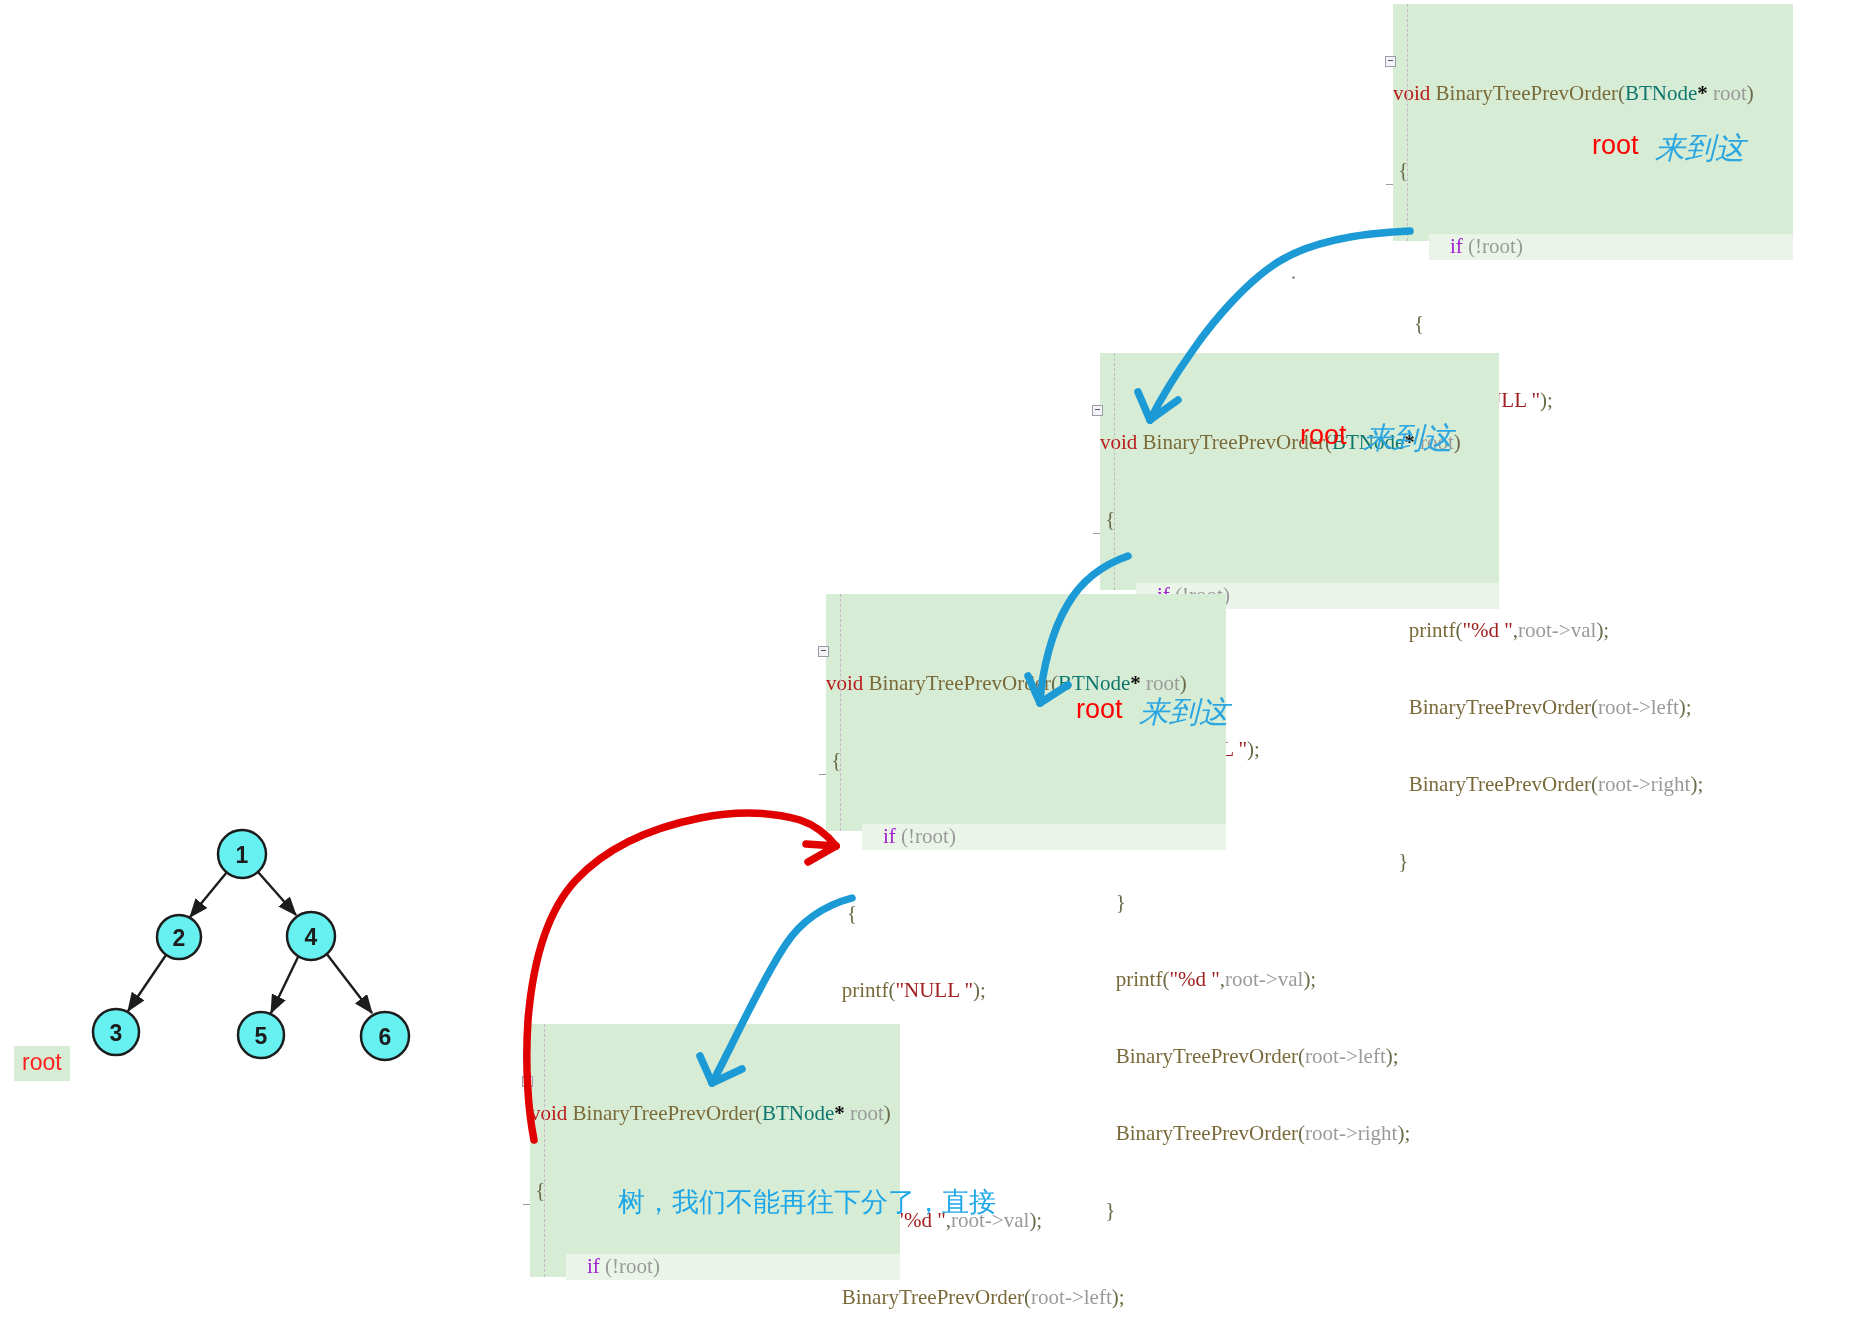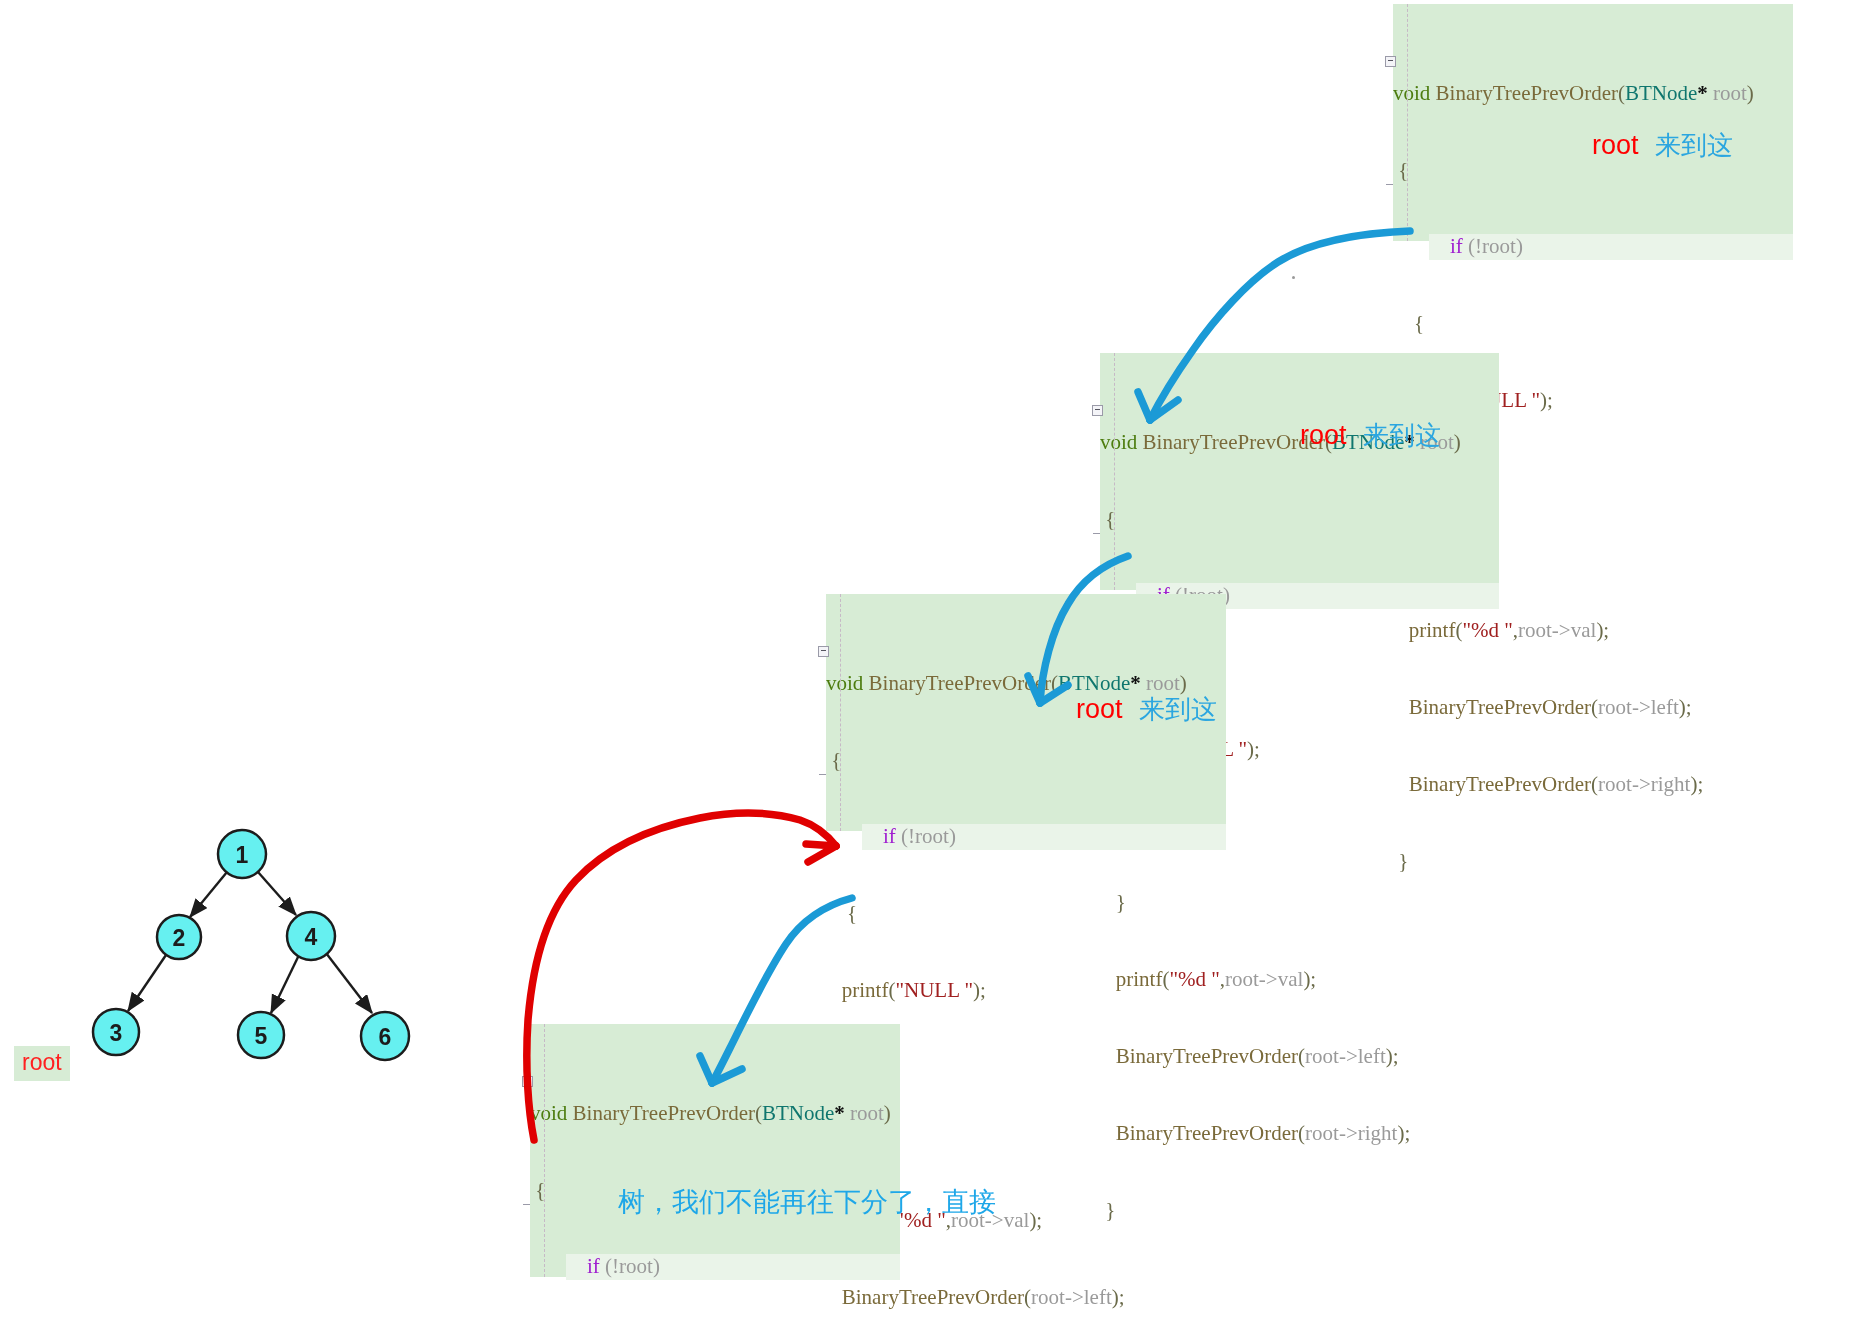--- a/index.html
+++ b/index.html
@@ -13,21 +13,21 @@
     background:#d7ecd5;
     font-family:"Liberation Serif",serif;
     font-size:21px;
     line-height:25.6px;
     white-space:pre;
     color:#7a6a3a;
     z-index:2;
   }
   .code-block .ln{ position:relative; height:25.6px; padding-left:0px;}
   .code-block .ln.hl{ background:#eaf4e9;margin-left:36px;}
-  .kw-void{ color:#4d7c0f; }
+  .kw-void{ color:#b91c1c; }
   .kw{ color:#a020d0; }           
   .type{ color:#0f766e; }          
   .ident{ color:#9a9a9a; }         
   .fn{ color:#7a6a3a; }
   .str{ color:#a02020; }
   .punct{ color:#6b6b4a; }
   .star{ color:#101010; font-weight:bold; }
   
   .guide{
     position:absolute;
@@ -49,21 +49,21 @@
     position:absolute;width:7px;height:0;border-top:1px solid #9a9aa8;z-index:4;
   }
   
   .anno{
     position:absolute;
     font-family:"Liberation Sans",sans-serif;
     z-index:6;
     white-space:pre;
   }
   .anno-root{ color:#ff0000; font-size:27px; }
-  .anno-cn{ color:#2ba6e0; font-size:26px; }
+  .anno-cn{ color:#2ba6e0; font-size:30px;font-style:italic; }
   .anno-para{ color:#1ea7e8; font-size:27px; line-height:43px; }
   .root-tag{
     position:absolute;
     background:#d7ecd5;
     color:#ff2020;
     font-family:"Liberation Sans",sans-serif;
     font-size:23px;
     padding:3px 8px 5px 8px;
     z-index:6;
   }

